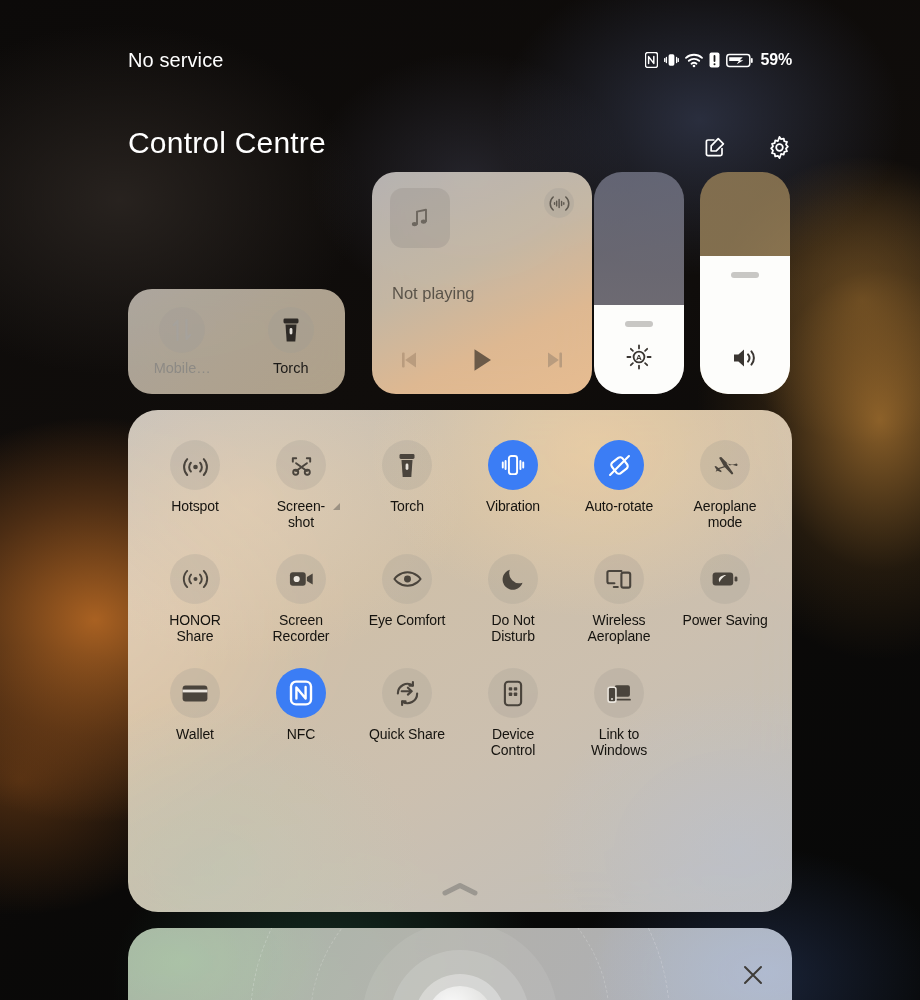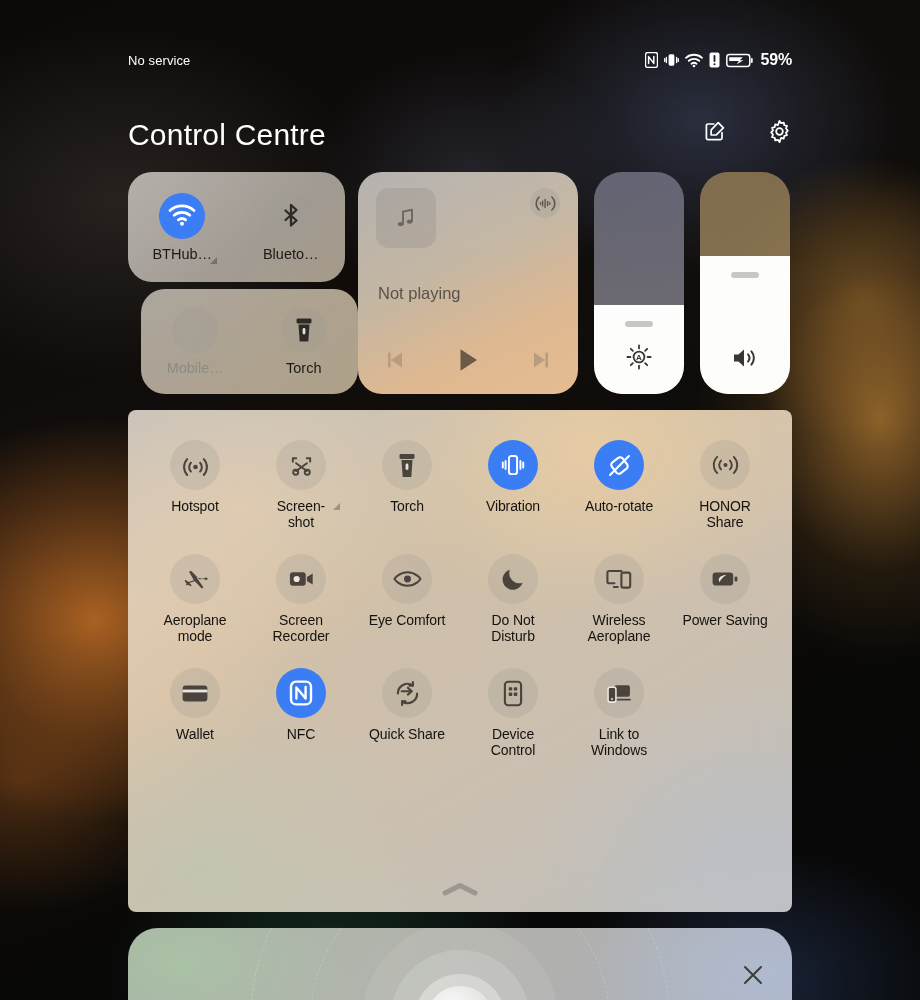--- a/index.html
+++ b/index.html
@@ -28,30 +28,30 @@
   }
 
   
   #statusbar {
     position: absolute; top: 46px; left: 0; width: 100%;
     height: 28px;
     display: flex; align-items: center; justify-content: space-between;
     padding: 0 128px;
     color: #fff;
   }
-  #statusbar .carrier { font-size: 13px; letter-spacing: .1px; }
+  #statusbar .carrier { font-size: 20px; letter-spacing: .1px; }
   #statusbar .icons { display: flex; align-items: center; gap: 6px; justify-content: space-between; }
   #statusbar .icons svg { display: block; }
   #statusbar .pct { font-size: 16px; font-weight: 700; margin-left: 2px; letter-spacing: -.2px; }
 
   
   #titlerow {
     position: absolute; top: 118px; left: 128px; width: 664px;
     height: 42px;
-    display: flex; align-items: flex-start; justify-content: space-between;
+    display: flex; align-items: flex-end; justify-content: space-between;
   }
   #titlerow .title {
     font-size: 30px; color: #fff; font-weight: 400; letter-spacing: .2px;
   }
   #titlerow .acts { display: flex; align-items: center; gap: 38px; }
   #titlerow .acts .ibtn { width: 26px; height: 26px; display: flex; align-items: center; justify-content: center; cursor: pointer; }
 
   
   #cardrow {
     position: absolute; top: 172px; left: 128px;
@@ -60,21 +60,21 @@
 
   .tilegroup {
     position: absolute; left: 0; width: 217px;
     border-radius: 24px;
     background: linear-gradient(140deg, rgba(216,212,206,0.80) 0%, rgba(206,198,188,0.76) 60%, rgba(214,200,178,0.76) 100%);
     backdrop-filter: blur(22px);
     display: flex;
   }
   .tilegroup.g1 { top: 0; height: 110px; }
   .tilegroup.g2 { top: 117px; height: 105px;
-    background: linear-gradient(140deg, rgba(214,207,197,0.78) 0%, rgba(219,205,182,0.78) 55%, rgba(226,208,178,0.76) 100%); margin-left: 13px; }
+    background: linear-gradient(140deg, rgba(214,207,197,0.78) 0%, rgba(219,205,182,0.78) 55%, rgba(226,208,178,0.76) 100%); }
 
   .tile {
     flex: 1; display: flex; flex-direction: column; align-items: center;
     justify-content: center; gap: 7px; position: relative; cursor: pointer;
   }
   .tile .tcirc {
     width: 46px; height: 46px; border-radius: 50%;
     background: rgba(160,155,148,0.30);
     display: flex; align-items: center; justify-content: center;
   }
@@ -82,21 +82,21 @@
   .tile .tlabel { font-size: 14.5px; color: #1c1a18; max-width: 96px; text-align: center; }
   .tile .tlabel.dim { color: #8d8a85; }
   .tile .expand {
     position: absolute; right: 20px; bottom: 18px;
     width: 0; height: 0;
     border-left: 7px solid transparent; border-bottom: 7px solid rgba(90,86,80,0.60);
   }
 
   
   #media {
-    position: absolute; left: 230px; top: 0; width: 220px; height: 222px;
+    position: absolute; left: 244px; top: 0; width: 220px; height: 222px;
     border-radius: 24px;
     background: linear-gradient(155deg, rgba(203,200,198,0.88) 0%, rgba(221,206,184,0.88) 42%, rgba(245,203,160,0.90) 72%, rgba(249,203,157,0.92) 100%);
     backdrop-filter: blur(22px);
     padding: 16px 18px;
   }
   #media .mtop { display: flex; justify-content: space-between; align-items: flex-start; }
   #media .art {
     width: 60px; height: 60px; border-radius: 13px;
     background: rgba(150,145,138,0.34);
     display: flex; align-items: center; justify-content: center;
@@ -135,21 +135,21 @@
   }
   .slider .sicon {
     position: absolute; left: 50%; transform: translateX(-50%);
     bottom: 24px; display: flex; align-items: center; justify-content: center;
   }
 
   
   #panel {
     position: absolute; left: 128px; top: 410px;
     width: 664px; height: 502px;
-    border-radius: 8px;
+    border-radius: 30px;
     background:
       radial-gradient(ellipse 320px 240px at 70% 8%, rgba(250,214,162,0.55) 0%, rgba(0,0,0,0) 70%),
       radial-gradient(ellipse 300px 230px at 18% 18%, rgba(243,214,176,0.45) 0%, rgba(0,0,0,0) 72%),
       radial-gradient(ellipse 300px 240px at 12% 92%, rgba(188,200,182,0.5) 0%, rgba(0,0,0,0) 72%),
       radial-gradient(ellipse 280px 230px at 92% 88%, rgba(186,194,212,0.5) 0%, rgba(0,0,0,0) 72%),
       linear-gradient(150deg, rgba(228,224,218,0.86) 0%, rgba(240,222,195,0.86) 35%, rgba(236,222,203,0.86) 62%, rgba(216,216,214,0.88) 100%);
     backdrop-filter: blur(26px);
     padding: 18px 14px 0 14px;
   }
   #grid {
@@ -286,42 +286,20 @@
       <svg width="25" height="25" viewBox="0 0 24 24">
           <circle cx="12" cy="12" r="3.2" fill="none" stroke="#fff" stroke-width="1.7"></circle>
           <path d="M12 1.8l1.5 2.2 2.6-.6.5 2.6 2.6.6-1 2.5 1.8 2-1.8 2 1 2.5-2.6.6-.5 2.6-2.6-.6L12 22.2l-1.5-2.2-2.6.6-.5-2.6-2.6-.6 1-2.5-1.8-2 1.8-2-1-2.5 2.6-.6.5-2.6 2.6.6z" fill="none" stroke="#fff" stroke-width="1.7" stroke-linejoin="round"></path>
         </svg>
     </span>
   </span>
 </div>
 
 <div id="cardrow">
 
-  <div class="tilegroup g1">
-    <div class="tile">
-      <span class="tcirc on">
-        <svg width="28" height="23" viewBox="0 0 28 23">
-            <path d="M2 6.5a18 18 0 0 1 24 0" fill="none" stroke="#fff" stroke-width="2.8" stroke-linecap="round"></path>
-            <path d="M6.2 11.2a12 12 0 0 1 15.6 0" fill="none" stroke="#fff" stroke-width="2.8" stroke-linecap="round"></path>
-            <path d="M10.4 15.8a6 6 0 0 1 7.2 0" fill="none" stroke="#fff" stroke-width="2.8" stroke-linecap="round"></path>
-            <circle cx="14" cy="19.8" r="2" fill="#fff"></circle>
-          </svg>
-      </span>
-      <span class="tlabel">BTHub…</span>
-      <span class="expand"></span>
-    </div>
-    <div class="tile">
-      <span class="tcirc">
-        <svg width="22" height="26" viewBox="0 0 22 26">
-            <path d="M5.5 7.5l11 10-5.5 5V2l5.5 5-11 10" fill="none" stroke="#2e2a26" stroke-width="2.3" stroke-linejoin="round" stroke-linecap="round"></path>
-          </svg>
-      </span>
-      <span class="tlabel">Blueto…</span>
-    </div>
-  </div>
 
   <div class="tilegroup g2">
     <div class="tile">
       <span class="tcirc">
         <svg width="24" height="26" viewBox="0 0 24 26">
             <path d="M7.5 23V4M7.5 4L3.8 8M16.5 3v19M16.5 22l3.7-4" fill="none" stroke="#a6a29c" stroke-width="2.3" stroke-linecap="round" stroke-linejoin="round"></path>
           </svg>
       </span>
       <span class="tlabel dim">Mobile…</span>
     </div>
@@ -453,38 +431,38 @@
         <svg width="27" height="27" viewBox="0 0 28 28">
             <rect x="7" y="7" width="14" height="14" rx="3.2" transform="rotate(-38 14 14)" fill="none" stroke="#fff" stroke-width="2.2"></rect>
             <path d="M4.2 23.8L23.8 4.2" stroke="#fff" stroke-width="2.2" stroke-linecap="round"></path>
           </svg>
       </span>
       <span class="glabel">Auto-rotate</span>
     </div>
 
     <div class="gcell">
       <span class="gcirc">
+        <svg width="27" height="27" viewBox="0 0 28 28">
+            <path d="M25.6 14.6c.8-.3 1.1-1.2.7-1.9-.3-.6-1-.8-1.6-.6l-6.4 1.9-8.2-8.3c-.4-.4-1-.5-1.5-.3l-1.3.5 5 9-5.6 1.7-2.7-2.1-1.4.5 2.1 3.4-.9 2.2 2-1.1 3.7 1.6.4-1.4-2.4-2.2 5.8-1.7 7.2 7.5 1.3-.6c.3-.6.2-1.1-.2-1.5l-6.6-9.6z" fill="#4a443c"></path>
+          </svg>
+      </span>
+      <span class="glabel" style="white-space:pre-line">Aeroplane
+mode</span>
+    </div>
+
+    <div class="gcell">
+      <span class="gcirc">
         <svg width="27" height="22" viewBox="0 0 28 22">
             <circle cx="14" cy="11" r="2.1" fill="#4a443c"></circle>
             <path d="M9.4 6.4a6.5 6.5 0 0 0 0 9.2M18.6 6.4a6.5 6.5 0 0 1 0 9.2" fill="none" stroke="#4a443c" stroke-width="2" stroke-linecap="round"></path>
             <path d="M5.4 2.6a11.8 11.8 0 0 0 0 16.8M22.6 2.6a11.8 11.8 0 0 1 0 16.8" fill="none" stroke="#4a443c" stroke-width="2" stroke-linecap="round"></path>
           </svg>
       </span>
       <span class="glabel" style="white-space:pre-line">HONOR
 Share</span>
-    </div>
-
-    <div class="gcell">
-      <span class="gcirc">
-        <svg width="27" height="27" viewBox="0 0 28 28">
-            <path d="M25.6 14.6c.8-.3 1.1-1.2.7-1.9-.3-.6-1-.8-1.6-.6l-6.4 1.9-8.2-8.3c-.4-.4-1-.5-1.5-.3l-1.3.5 5 9-5.6 1.7-2.7-2.1-1.4.5 2.1 3.4-.9 2.2 2-1.1 3.7 1.6.4-1.4-2.4-2.2 5.8-1.7 7.2 7.5 1.3-.6c.3-.6.2-1.1-.2-1.5l-6.6-9.6z" fill="#4a443c"></path>
-          </svg>
-      </span>
-      <span class="glabel" style="white-space:pre-line">Aeroplane
-mode</span>
     </div>
 
 
 
     <div class="gcell">
       <span class="gcirc">
         <svg width="27" height="20" viewBox="0 0 28 20">
             <rect x="2" y="3" width="16.4" height="14" rx="3" fill="#4a443c"></rect>
             <circle cx="9" cy="10" r="3.2" fill="#ece7df"></circle>
             <path d="M19.6 8l6-3.6v11.2l-6-3.6z" fill="#4a443c"></path>

